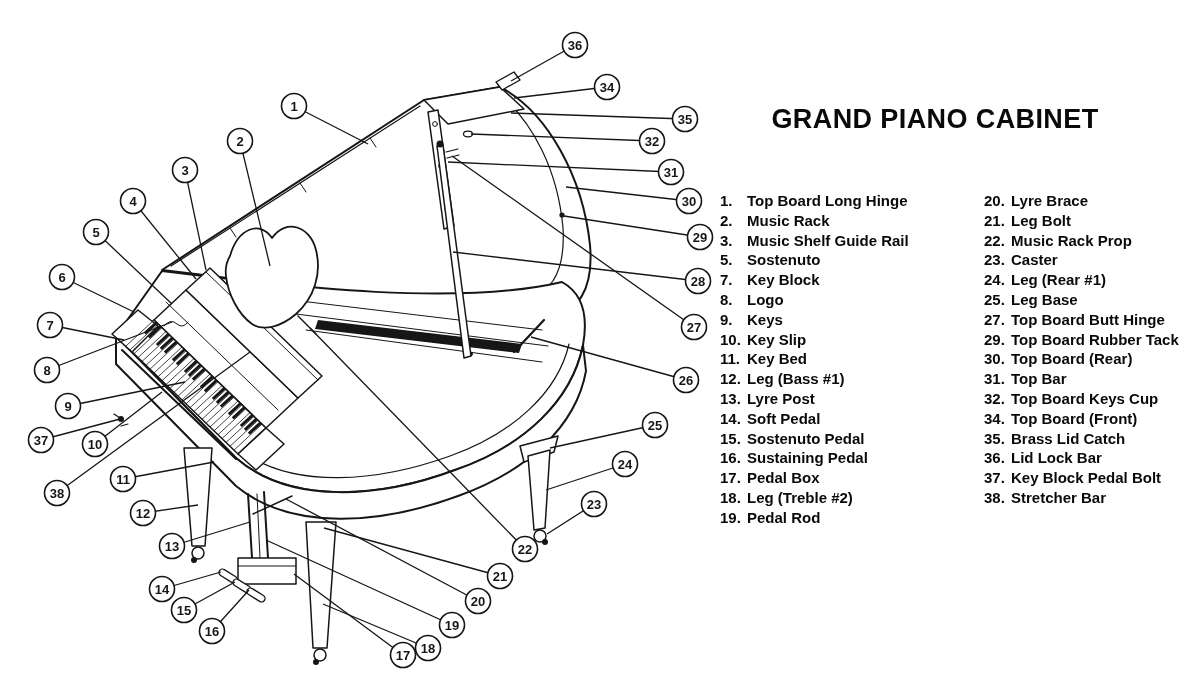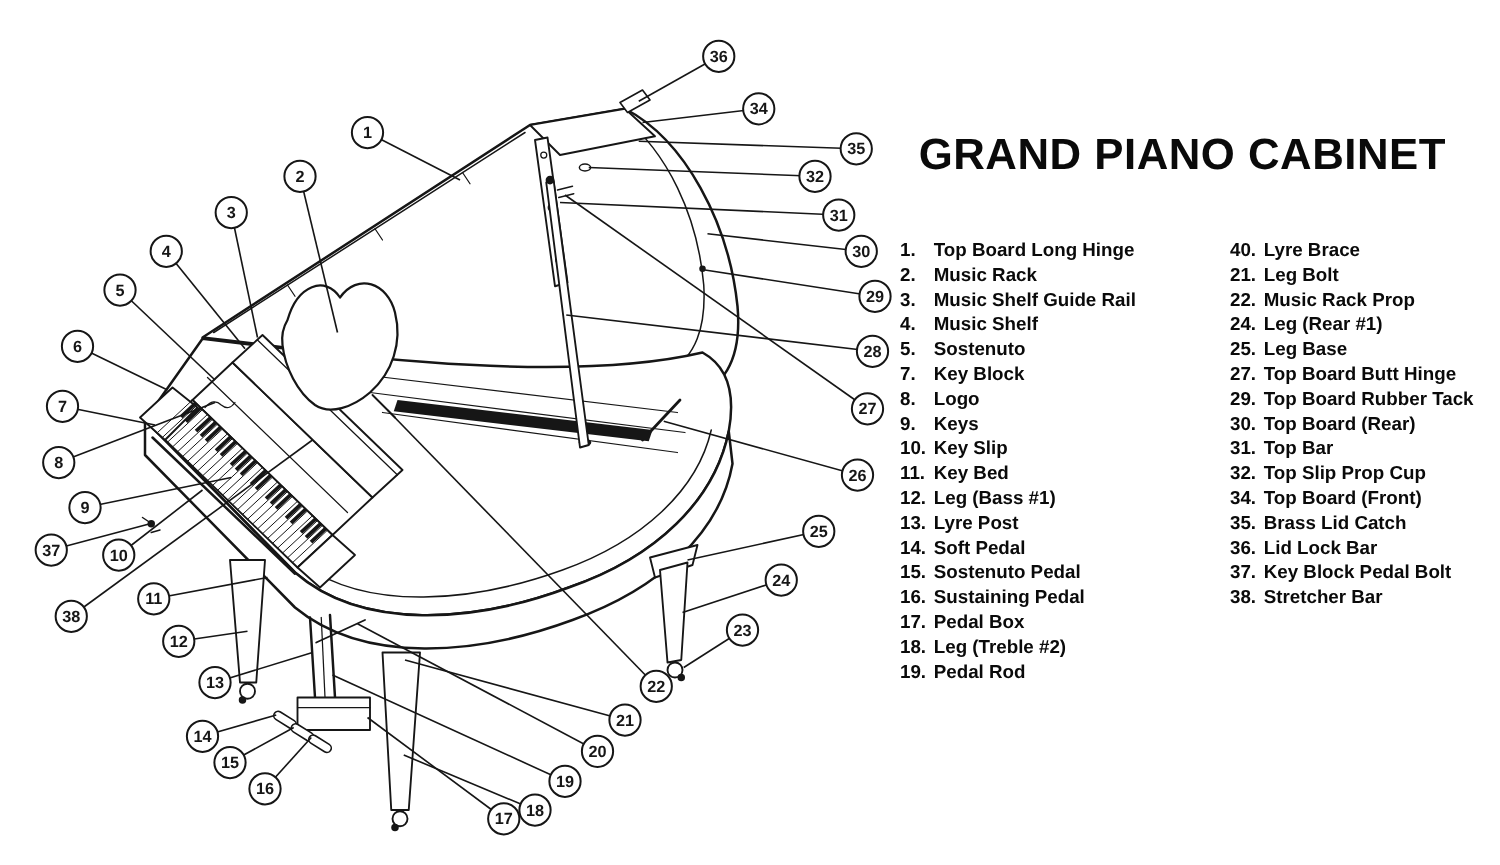--- a/index.html
+++ b/index.html
@@ -1,20 +1,20 @@
 <!DOCTYPE html>
 <html><head>
 <meta charset="utf-8">
 <style>
   html,body{margin:0;padding:0;background:#ffffff;}
   body{width:1200px;height:692px;font-family:"Liberation Sans",sans-serif;color:#0a0a0a;overflow:hidden;}
   .stage{position:relative;width:1200px;height:692px;background:#fff;}
   #diagram{position:absolute;left:0;top:0;}
   .title{position:absolute;left:735px;top:104px;width:400px;text-align:center;
-         font-size:35px;font-weight:700;letter-spacing:.4px;white-space:nowrap;}
+         font-size:27px;font-weight:700;letter-spacing:.4px;white-space:nowrap;}
   .col{position:absolute;top:191px;}
   .col-left{left:720px;width:238px;}
   .col-right{left:984px;width:214px;}
   .part-row{font-size:15px;font-weight:700;line-height:19.8px;white-space:nowrap;}
   .part-num{display:inline-block;width:27px;}
   #callouts text{font-family:"Liberation Sans",sans-serif;font-size:13px;font-weight:600;fill:#161616;}
 </style>
 </head>
 <body>
 
@@ -351,46 +351,46 @@
           <text x="57" y="497.6" text-anchor="middle">38</text>
         </g>
       </g>
   </svg>
 
   <div class="title">GRAND PIANO CABINET</div>
   <div class="col col-left" id="col-left">
       <div class="part-row"><span class="part-num">1.</span><span class="part-label">Top Board Long Hinge</span></div>
       <div class="part-row"><span class="part-num">2.</span><span class="part-label">Music Rack</span></div>
       <div class="part-row"><span class="part-num">3.</span><span class="part-label">Music Shelf Guide Rail</span></div>
-      <div class="part-row"><span class="part-num">4.</span><span class="part-label">Music Shelf</span></div>
       <div class="part-row"><span class="part-num">5.</span><span class="part-label">Sostenuto</span></div>
       <div class="part-row"><span class="part-num">7.</span><span class="part-label">Key Block</span></div>
       <div class="part-row"><span class="part-num">8.</span><span class="part-label">Logo</span></div>
       <div class="part-row"><span class="part-num">9.</span><span class="part-label">Keys</span></div>
       <div class="part-row"><span class="part-num">10.</span><span class="part-label">Key Slip</span></div>
       <div class="part-row"><span class="part-num">11.</span><span class="part-label">Key Bed</span></div>
       <div class="part-row"><span class="part-num">12.</span><span class="part-label">Leg (Bass #1)</span></div>
       <div class="part-row"><span class="part-num">13.</span><span class="part-label">Lyre Post</span></div>
       <div class="part-row"><span class="part-num">14.</span><span class="part-label">Soft Pedal</span></div>
       <div class="part-row"><span class="part-num">15.</span><span class="part-label">Sostenuto Pedal</span></div>
       <div class="part-row"><span class="part-num">16.</span><span class="part-label">Sustaining Pedal</span></div>
       <div class="part-row"><span class="part-num">17.</span><span class="part-label">Pedal Box</span></div>
       <div class="part-row"><span class="part-num">18.</span><span class="part-label">Leg (Treble #2)</span></div>
       <div class="part-row"><span class="part-num">19.</span><span class="part-label">Pedal Rod</span></div>
     </div>
   <div class="col col-right" id="col-right">
-      <div class="part-row"><span class="part-num">40.</span><span class="part-label">Lyre Brace</span></div>
+      <div class="part-row"><span class="part-num">20.</span><span class="part-label">Lyre Brace</span></div>
       <div class="part-row"><span class="part-num">21.</span><span class="part-label">Leg Bolt</span></div>
       <div class="part-row"><span class="part-num">22.</span><span class="part-label">Music Rack Prop</span></div>
+      <div class="part-row"><span class="part-num">23.</span><span class="part-label">Caster</span></div>
       <div class="part-row"><span class="part-num">24.</span><span class="part-label">Leg (Rear #1)</span></div>
       <div class="part-row"><span class="part-num">25.</span><span class="part-label">Leg Base</span></div>
       <div class="part-row"><span class="part-num">27.</span><span class="part-label">Top Board Butt Hinge</span></div>
       <div class="part-row"><span class="part-num">29.</span><span class="part-label">Top Board Rubber Tack</span></div>
       <div class="part-row"><span class="part-num">30.</span><span class="part-label">Top Board (Rear)</span></div>
       <div class="part-row"><span class="part-num">31.</span><span class="part-label">Top Bar</span></div>
-      <div class="part-row"><span class="part-num">32.</span><span class="part-label">Top Slip Prop Cup</span></div>
+      <div class="part-row"><span class="part-num">32.</span><span class="part-label">Top Board Keys Cup</span></div>
       <div class="part-row"><span class="part-num">34.</span><span class="part-label">Top Board (Front)</span></div>
       <div class="part-row"><span class="part-num">35.</span><span class="part-label">Brass Lid Catch</span></div>
       <div class="part-row"><span class="part-num">36.</span><span class="part-label">Lid Lock Bar</span></div>
       <div class="part-row"><span class="part-num">37.</span><span class="part-label">Key Block Pedal Bolt</span></div>
       <div class="part-row"><span class="part-num">38.</span><span class="part-label">Stretcher Bar</span></div>
     </div>
 </div>
 
 </body></html>

